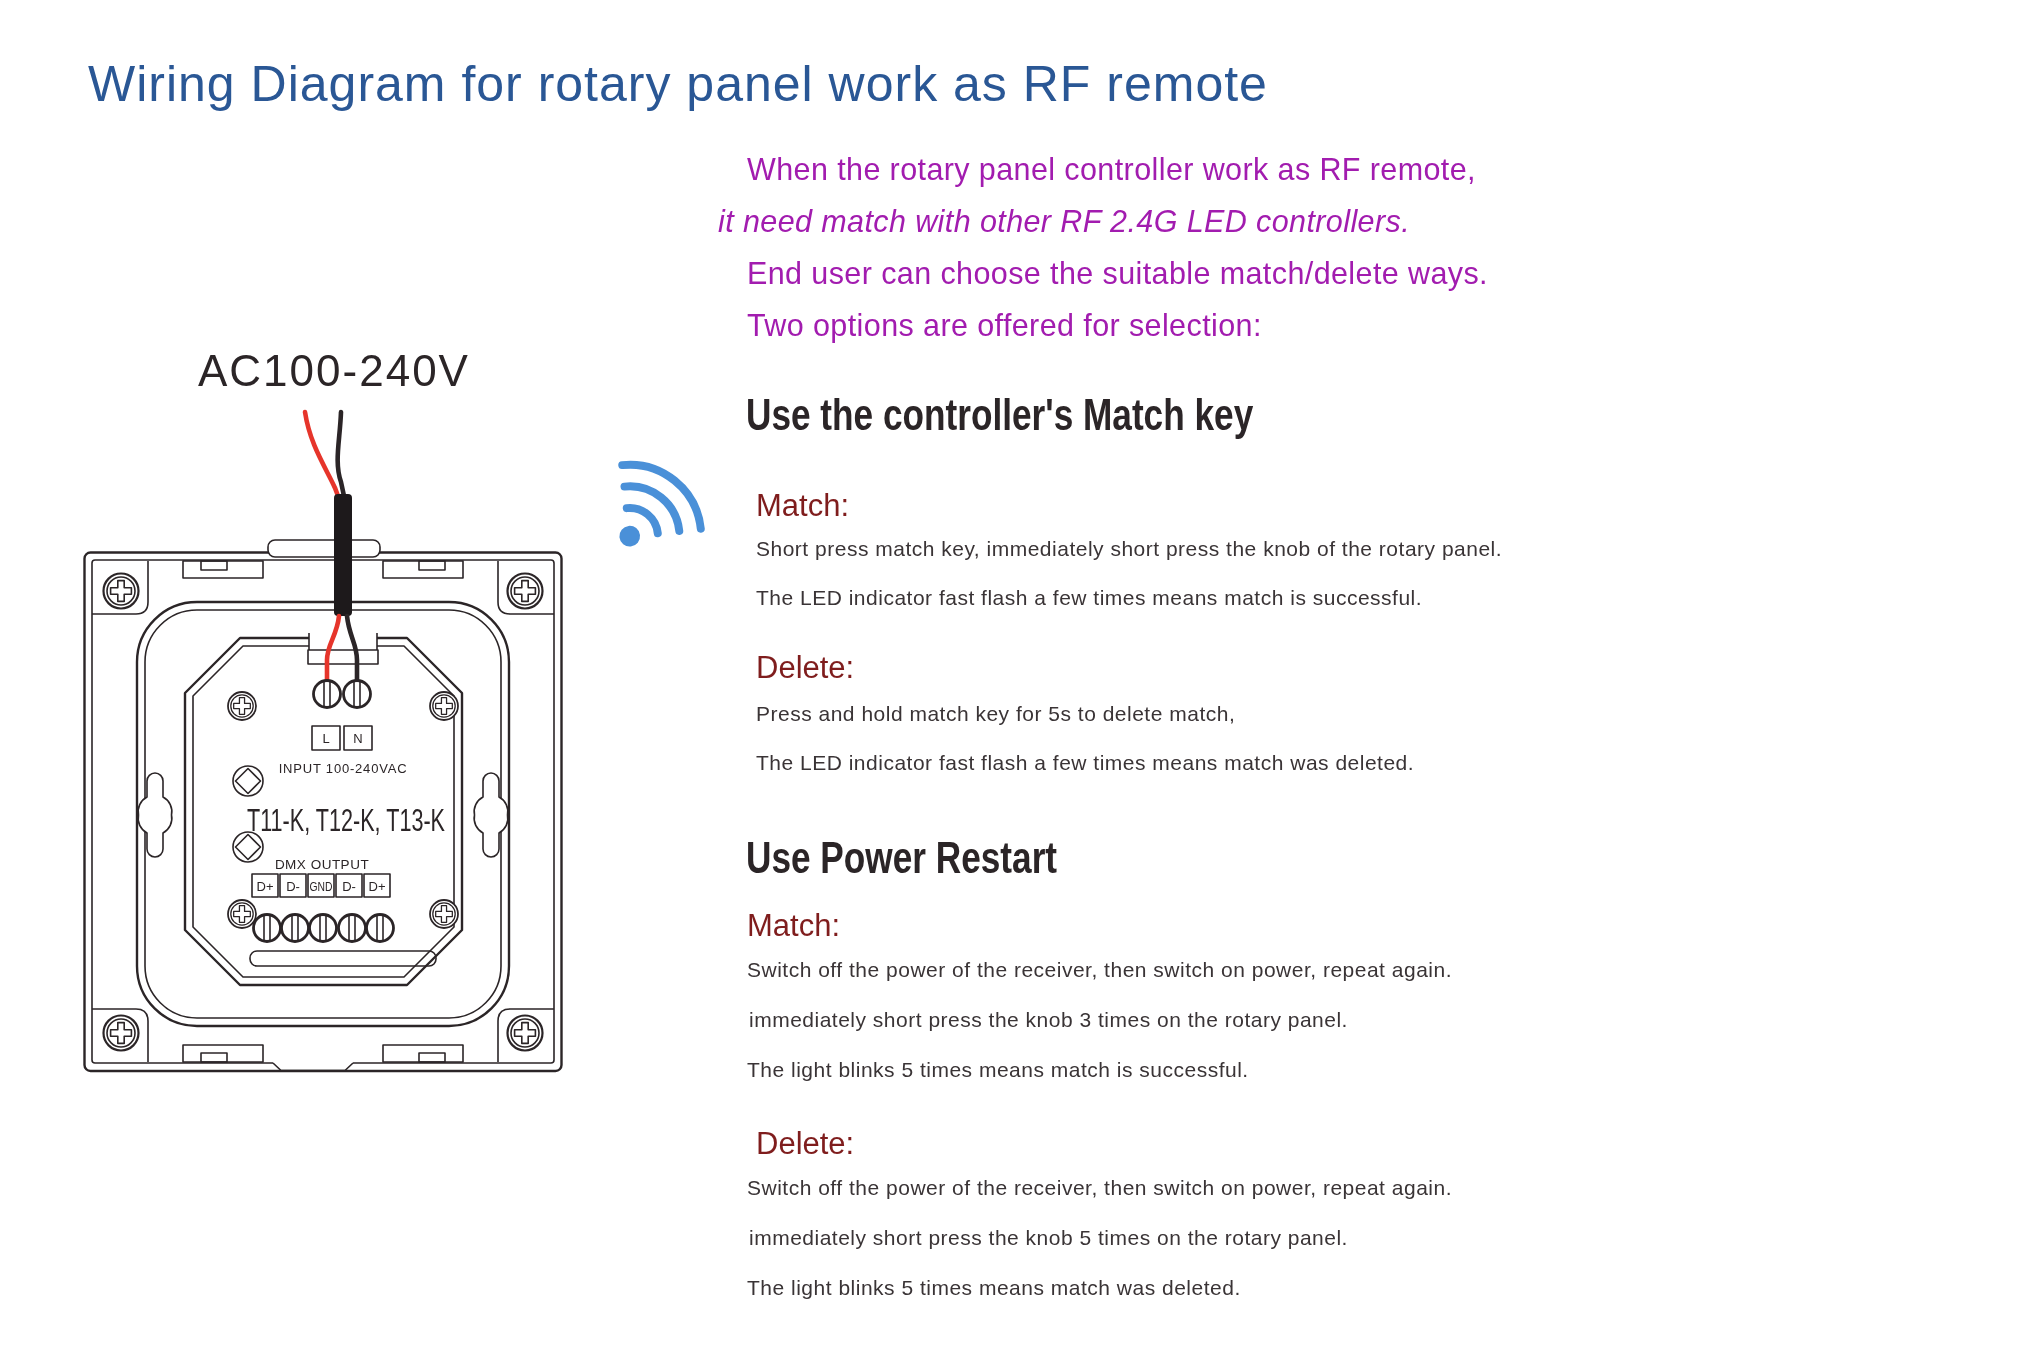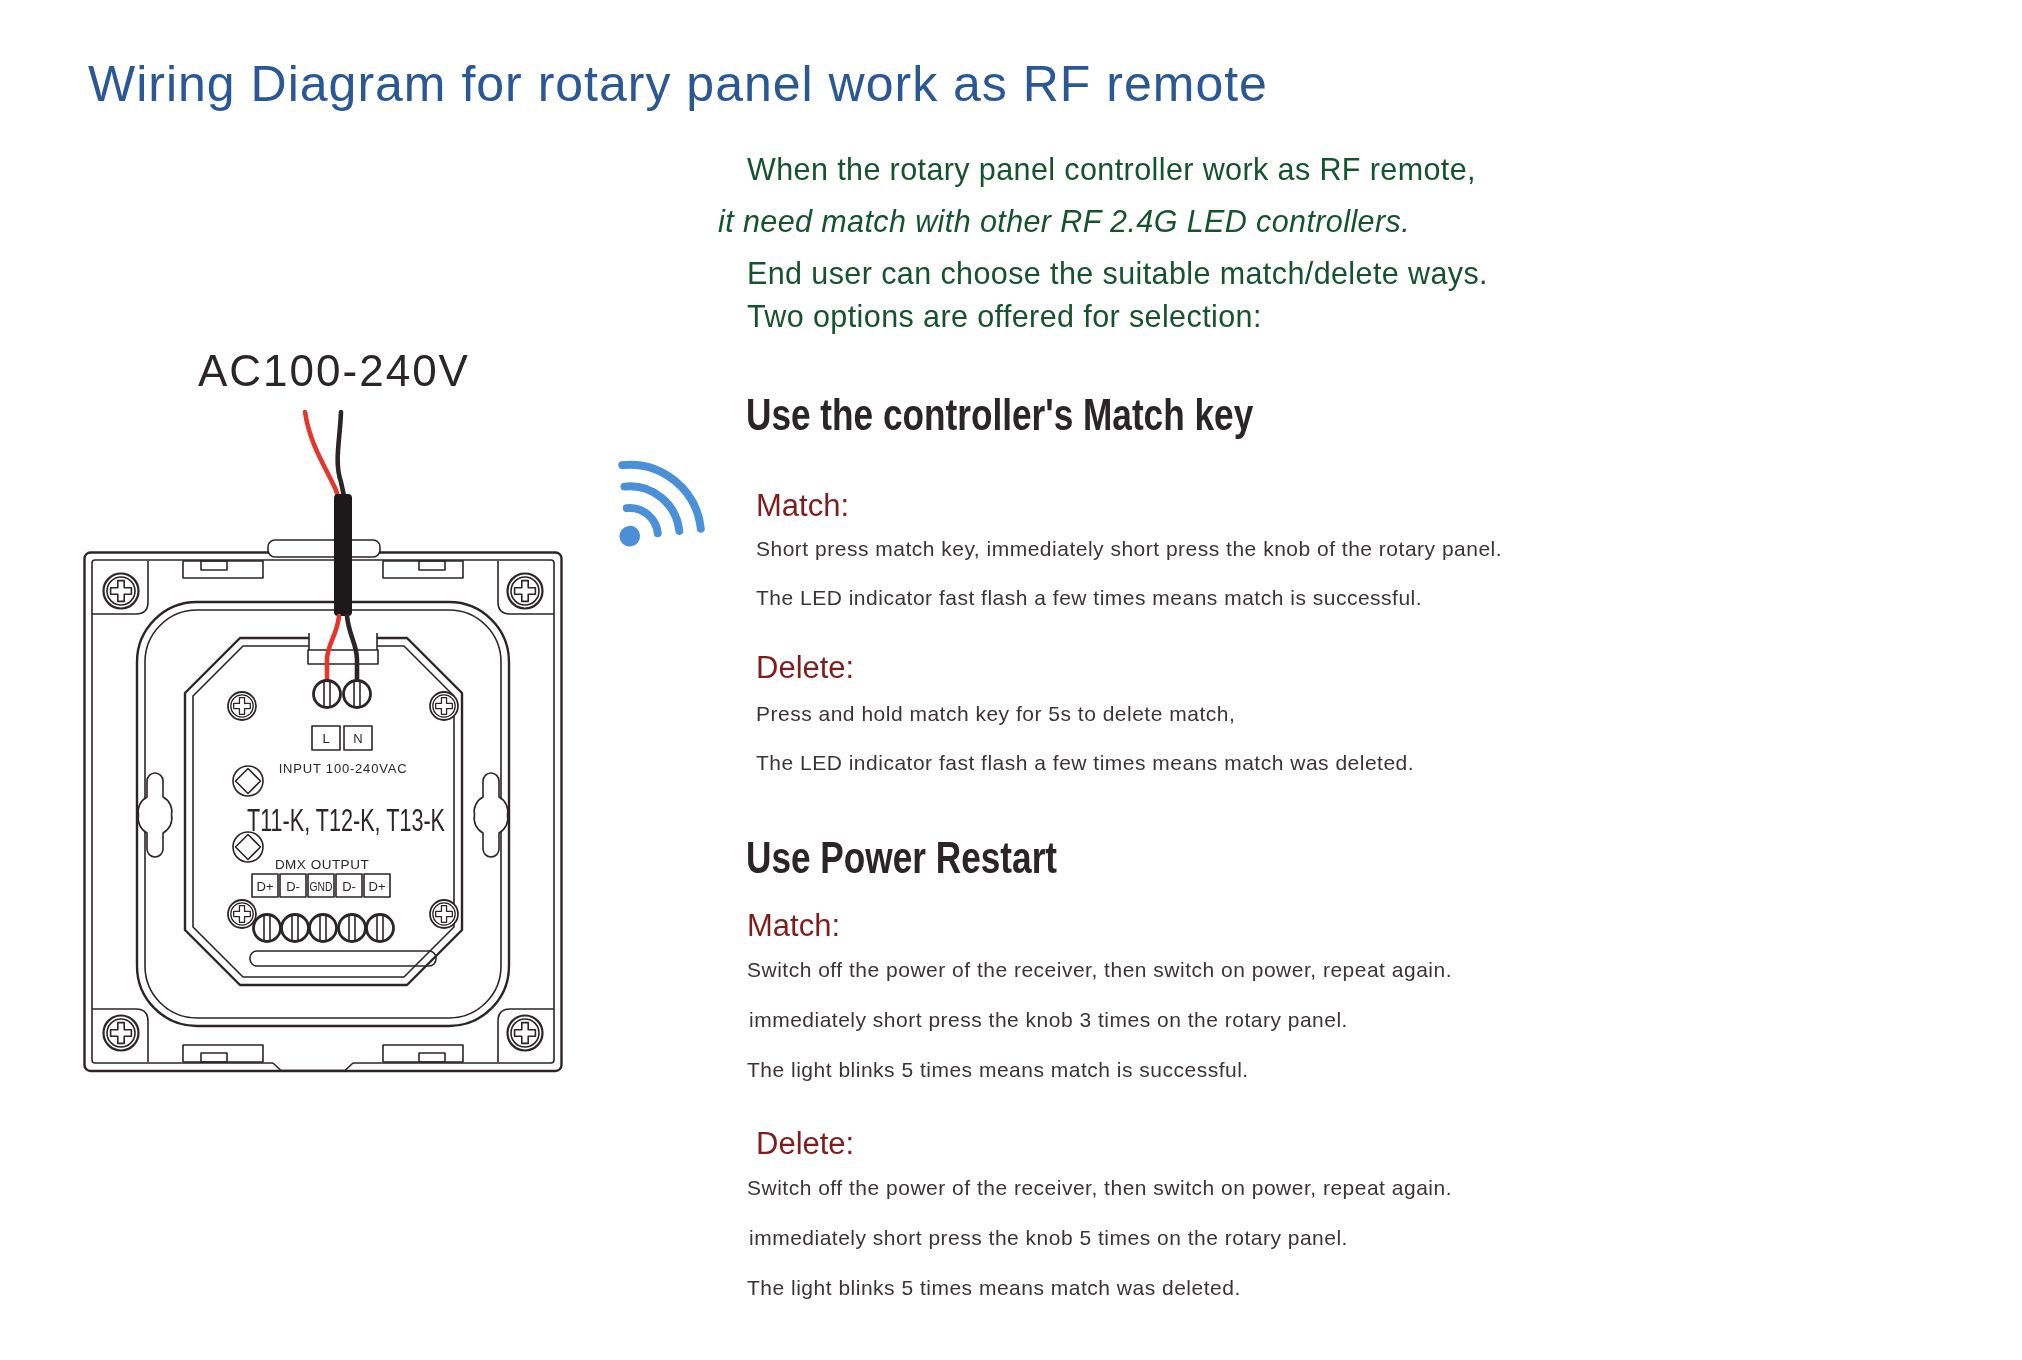--- a/index.html
+++ b/index.html
@@ -4,21 +4,21 @@
 <style>
   html,body{margin:0;padding:0;background:#ffffff;}
   .canvas{
     position:relative;width:1820px;height:1360px;background:#ffffff;overflow:hidden;
     font-family:"Liberation Sans",sans-serif;color:#332d2f;
   }
   .abs{position:absolute;white-space:nowrap;}
   .page-title{
     color:#2a5795;font-size:50px;font-weight:400;letter-spacing:1px;
   }
-  .intro-line{font-size:30.5px;letter-spacing:0.4px;color:#14532d;}
+  .intro-line{font-size:30.5px;letter-spacing:0.4px;color:#a21caf;}
   .ac-label{font-size:44px;letter-spacing:2px;color:#2b2527;text-align:center;width:270px;}
   .sec-h{
     font-size:44px;font-weight:700;color:#2b2527;
     transform:scaleX(0.80);transform-origin:0 0;letter-spacing:0px;
   }
   .sub-label{font-size:31px;color:#7f1d1d;}
   .body-line{font-size:21px;letter-spacing:0.5px;color:#3a3436;}
   
   svg text{font-family:"Liberation Sans",sans-serif;fill:#2b2527;}
   .ln      {fill:none;stroke:#2b2527;stroke-width:2.4;stroke-linejoin:round;}
@@ -40,21 +40,21 @@
 <body>
 
 <div class="canvas">
 
   <div class="abs page-title" style="left:88px;top:55px;">Wiring Diagram for rotary panel work as RF remote</div>
 
   <div>
     <div class="abs intro-line" style="left:747px;top:152px;">When the rotary panel controller work as RF remote,</div>
     <div class="abs intro-line" style="left:718px;top:204px;font-style:italic;">it need match with other RF 2.4G LED controllers.</div>
     <div class="abs intro-line" style="left:747px;top:256px;">End user can choose the suitable match/delete ways.</div>
-    <div class="abs intro-line" style="left:747px;top:299px;">Two options are offered for selection:</div>
+    <div class="abs intro-line" style="left:747px;top:308px;">Two options are offered for selection:</div>
   </div>
 
   <div class="abs ac-label" style="left:198px;top:346px;">AC100-240V</div>
 
   <svg class="abs" style="left:83px;top:400px;" width="480" height="685" viewBox="0 0 480 685">
 
     <defs>
       <g id="phil">
         <circle r="17.5" class="wfill-t" style="stroke-width:2.2"></circle>
         <circle r="14" class="ln-thin"></circle>

